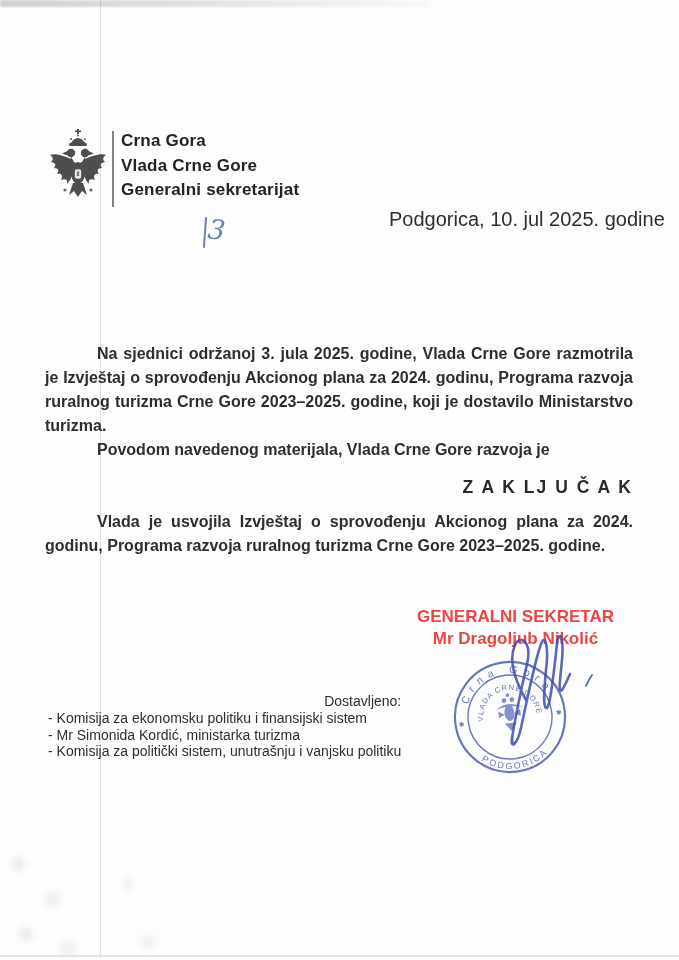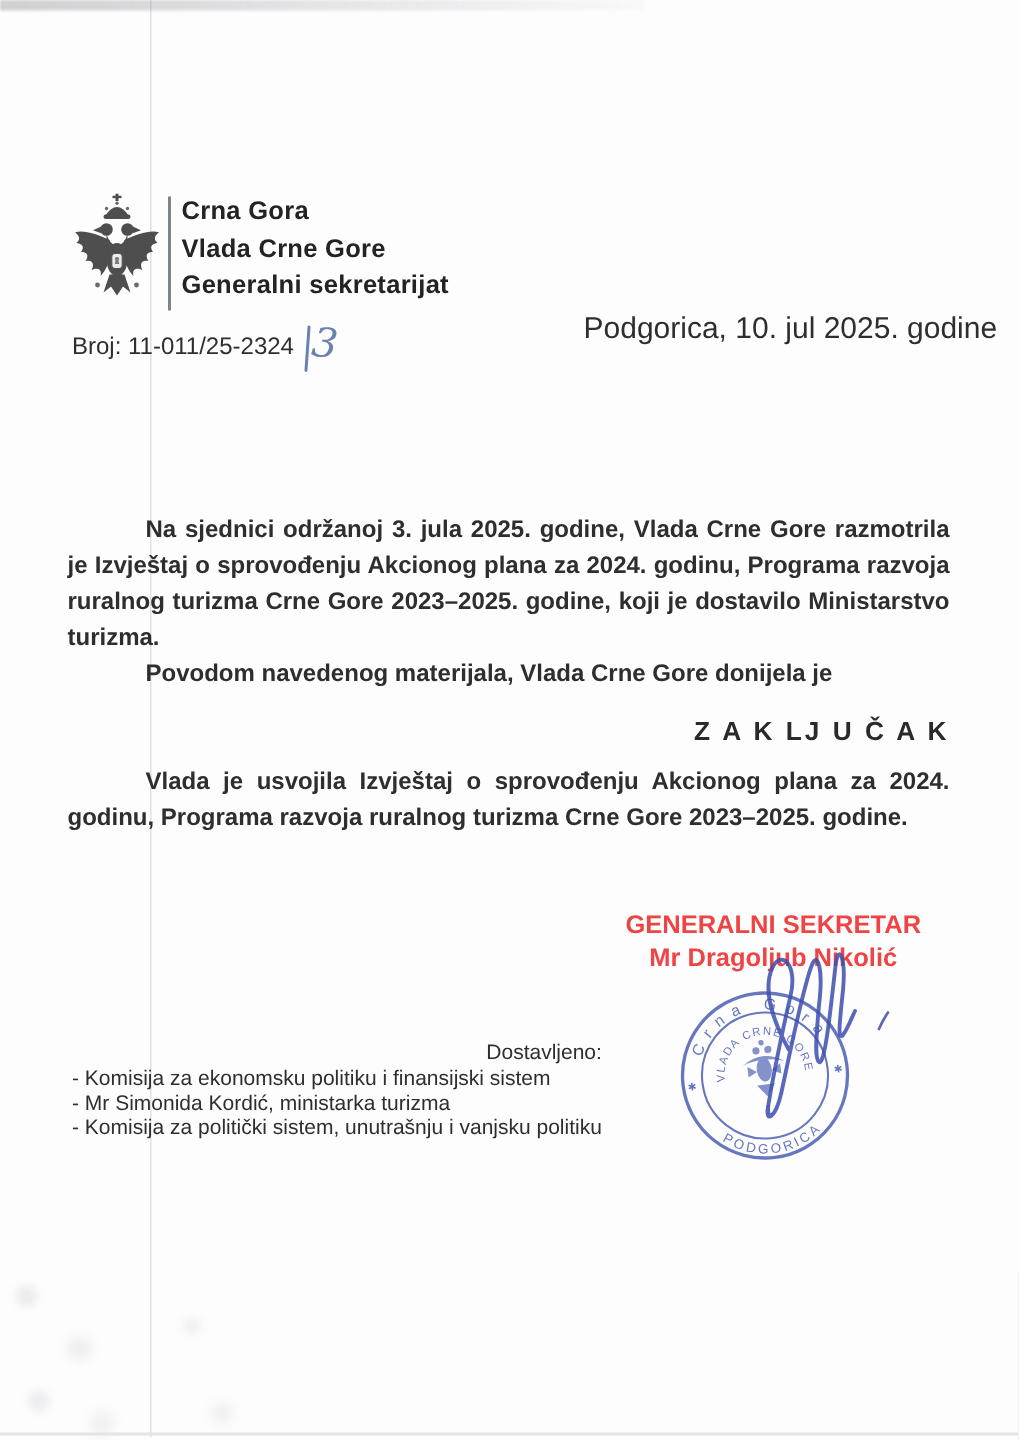--- a/index.html
+++ b/index.html
@@ -97,28 +97,27 @@
   </svg>
 
   <div class="letterhead-sep"></div>
 
   <div class="letterhead-text">
     <div>Crna Gora</div>
     <div>Vlada Crne Gore</div>
     <div>Generalni sekretarijat</div>
   </div>
 
-  <div class="ref-number">Broj: 11-011/25-2324</div>
   <div class="hw-slash"></div>
   <div class="hw-three">3</div>
   <div class="place-date">Podgorica, 10. jul 2025. godine</div>
 
   <div class="body-text">
     <p><span>Na sjednici održanoj 3. jula 2025. godine, Vlada Crne Gore razmotrila je </span><b>Izvještaj o sprovođenju Akcionog plana za 2024. godinu, Programa razvoja ruralnog turizma Crne Gore 2023–2025. godine</b><span>, koji je dostavilo Ministarstvo turizma.</span></p>
-    <p>Povodom navedenog materijala, Vlada Crne Gore donijela je</p>
+    <p>Povodom navedenog materijala, Vlada Crne Gore razvoja je</p>
     <h1 class="zakljucak">Z A K LJ U Č A K</h1>
     <p>Vlada je usvojila Izvještaj o sprovođenju Akcionog plana za 2024. godinu, Programa razvoja ruralnog turizma Crne Gore 2023–2025. godine.</p>
   </div>
 
   <div class="sig-block">
     <div>GENERALNI SEKRETAR</div>
     <div>Mr Dragoljub Nikolić</div>
   </div>
 
   <svg class="stamp" width="134" height="134" viewBox="0 0 134 134">

